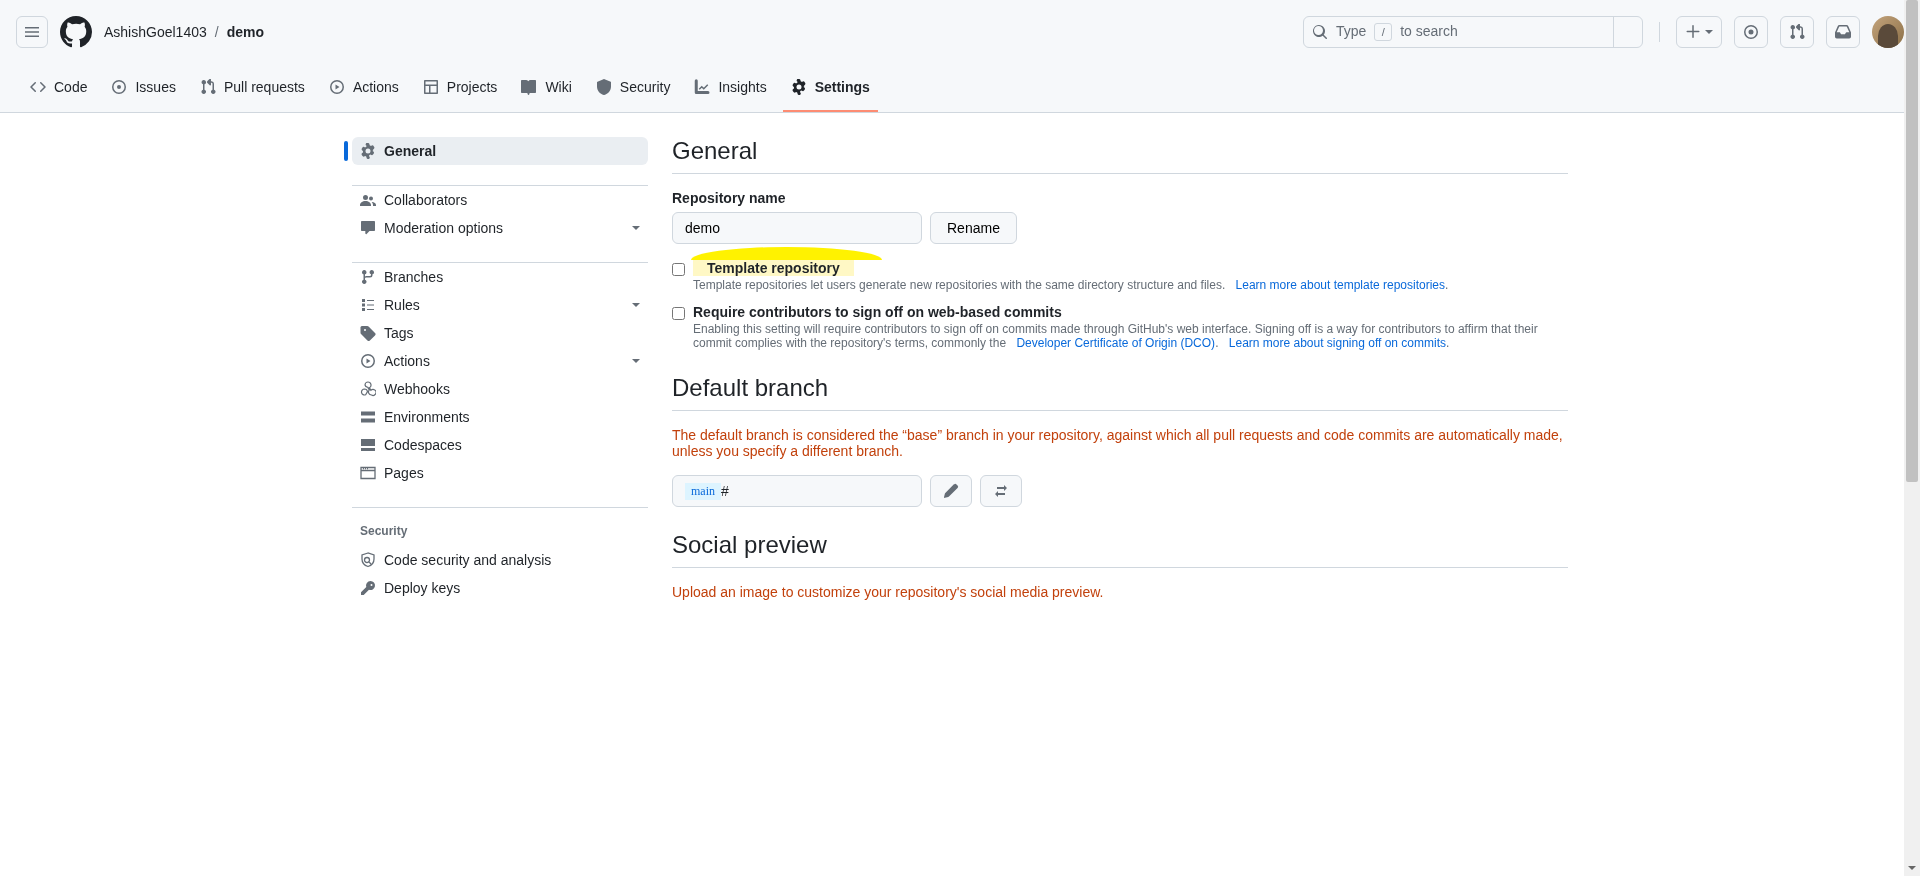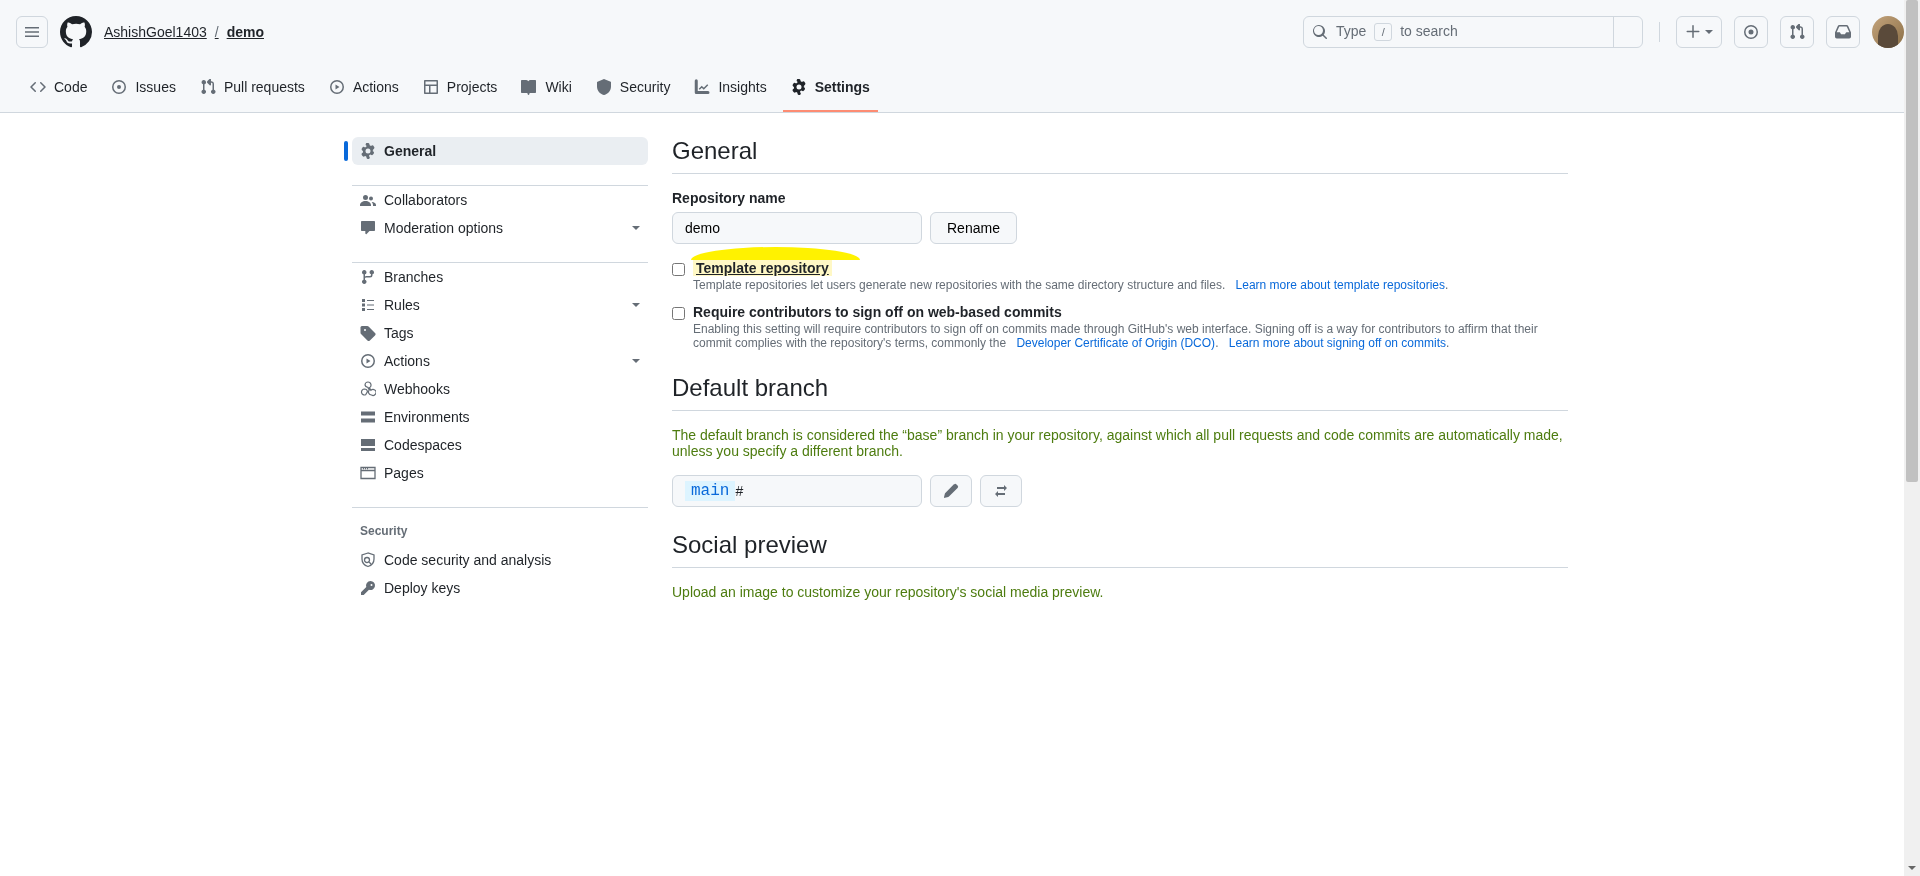--- a/index.html
+++ b/index.html
@@ -3,21 +3,21 @@
 <meta charset="utf-8">
 <style>
 *{box-sizing:border-box;margin:0;padding:0;}
 body{font-family:-apple-system,BlinkMacSystemFont,"Segoe UI",Helvetica,Arial,sans-serif;font-size:14px;color:#1f2328;background:#fff;overflow-x:hidden;}
 .app{width:100%;}
 .app-header{display:flex;align-items:center;padding:16px 16px;gap:12px;background:#f6f8fa;}
 .hamburger{width:32px;height:32px;border:1px solid #d0d7de;border-radius:6px;display:flex;align-items:center;justify-content:center;cursor:pointer;background:#f6f8fa;}
 .hamburger svg{width:16px;height:16px;fill:#656d76;}
 .logo{width:32px;height:32px;display:flex;align-items:center;justify-content:center;}
 .logo svg{width:32px;height:32px;fill:#1f2328;}
-.breadcrumb{display:flex;align-items:flex-start;gap:4px;font-size:14px;text-decoration:underline;}
+.breadcrumb{display:flex;align-items:flex-start;gap:4px;font-size:14px;}
 .breadcrumb a{color:#1f2328;text-decoration:none;}
 .breadcrumb .sep{color:#656d76;padding:0 4px;}
 .breadcrumb .current{font-weight:600;}
 .spacer{flex:1;}
 .search{position:relative;width:340px;}
 .search-box{display:flex;align-items:center;border:1px solid #d0d7de;border-radius:6px;height:32px;padding:0 8px;background:#f6f8fa;color:#656d76;}
 .search-box svg.sicon{width:16px;height:16px;fill:#656d76;margin-right:8px;}
 .search-text{flex:1;font-size:14px;}
 .kbd{display:inline-flex;align-items:center;justify-content:center;border:1px solid #d0d7de;border-radius:3px;min-width:18px;height:18px;padding:0 4px;font-size:11px;margin:0 4px;color:#656d76;}
 .cmd-btn{border-left:1px solid #d0d7de;height:32px;display:flex;align-items:center;padding:0 10px;margin-left:4px;}
@@ -48,28 +48,28 @@
 .content h2{font-size:24px;font-weight:400;margin:0 0 16px 0;padding-bottom:8px;border-bottom:1px solid #d0d7de;}
 .content h2.first{margin-top:0;}
 .content h2.subseq{margin-top:24px;}
 .form-label{font-weight:600;font-size:14px;margin-bottom:6px;display:block;}
 .form-row{display:flex;gap:8px;align-items:center;margin-bottom:16px;}
 .text-input{border:1px solid #d0d7de;border-radius:6px;height:32px;padding:0 12px;font-size:14px;width:250px;background:#f6f8fa;}
 .btn{border:1px solid #d0d7de;border-radius:6px;height:32px;padding:0 16px;font-size:14px;font-weight:500;background:#f6f8fa;cursor:pointer;}
 .check-group{display:flex;gap:8px;margin:8px 0 12px 0;}
 .check-group input{margin-top:3px;width:13px;height:13px;flex-shrink:0;}
 .check-group .check-label{font-weight:600;font-size:14px;}
-.check-group .check-label.hl{background:#fff8c5;padding:0 3px;position:relative;text-decoration:underline;}
+.check-group .check-label.hl{background:#fff8c5;padding:0 14px;position:relative;}
 .check-label.hl::before{content:"";position:absolute;left:-2px;right:-28px;top:-13px;height:13px;background:#fff200;border-radius:50% 50% 0 0 / 100% 100% 0 0;}
 .check-group .desc{font-size:12px;color:#656d76;margin-top:2px;}
 .desc a{color:#0969da;text-decoration:none;padding-left:7px;}
-.muted{font-size:14px;color:#4d7c0f;margin:8px 0 16px;}
+.muted{font-size:14px;color:#c2410c;margin:8px 0 16px;}
 .branch-row{display:flex;gap:8px;align-items:center;}
 .branch-box{border:1px solid #d0d7de;border-radius:6px;height:32px;display:flex;align-items:center;padding:0 12px;width:250px;background:#f6f8fa;}
-.branch-name{font-family:Liberation Mono, monospace;font-size:16px;background:#ddf4ff;padding:1px 6px;border-radius:0;color:#0969da;}
+.branch-name{font-family:Liberation Serif, serif;font-size:12px;background:#ddf4ff;padding:1px 6px;border-radius:0;color:#0969da;}
 .icon-btn{width:42px;height:32px;border:1px solid #d0d7de;border-radius:6px;background:#f6f8fa;display:flex;align-items:center;justify-content:center;cursor:pointer;}
 .icon-btn svg{width:16px;height:16px;fill:#656d76;}
 .scrollbar-track{position:fixed;right:0;top:0;bottom:0;width:16px;background:#f0f0f0;}
 .scrollbar-thumb{position:absolute;left:2px;right:2px;top:0;height:55%;background:#c1c1c1;border-radius:2px;}
 .scrollbar-arrow{position:absolute;left:0;right:0;height:16px;display:flex;align-items:center;justify-content:center;}
 .scrollbar-arrow.up{top:0}
 .scrollbar-arrow.down{bottom:0}
 .scrollbar-arrow::after{content:"";width:0;height:0;border-left:4px solid transparent;border-right:4px solid transparent;}
 .scrollbar-arrow.up::after{border-bottom:4px solid #666;}
 .scrollbar-arrow.down::after{border-top:4px solid #666;}

